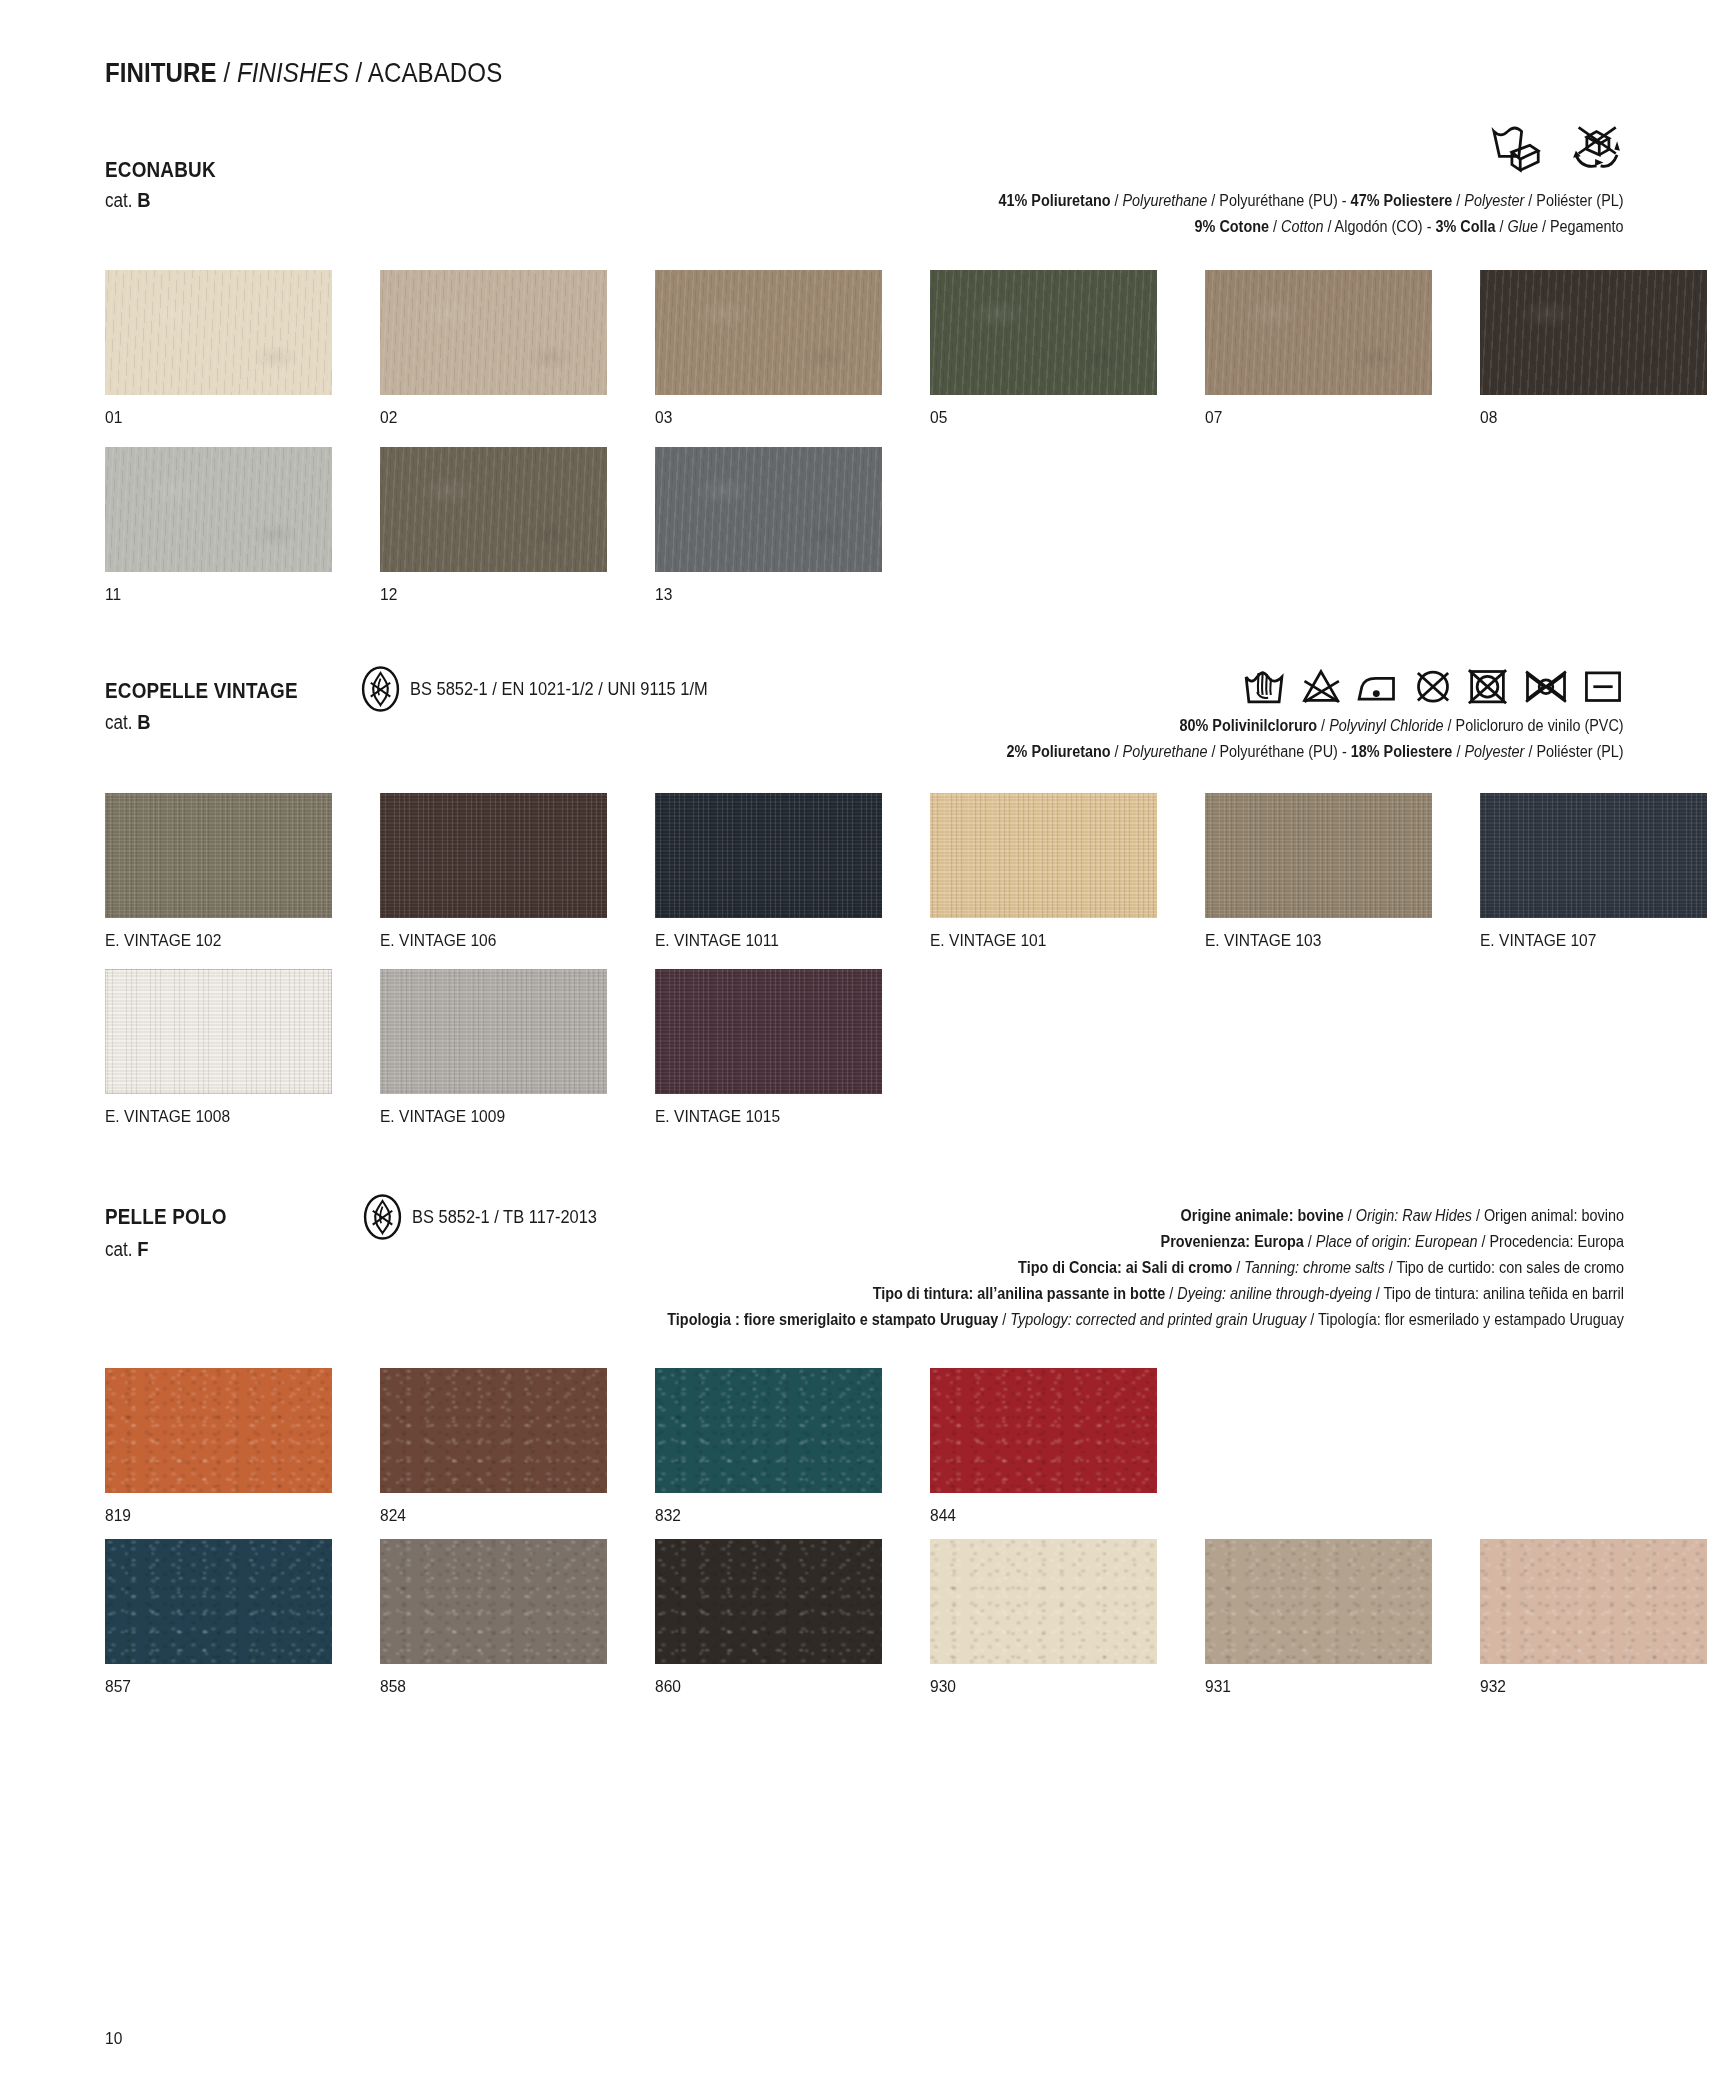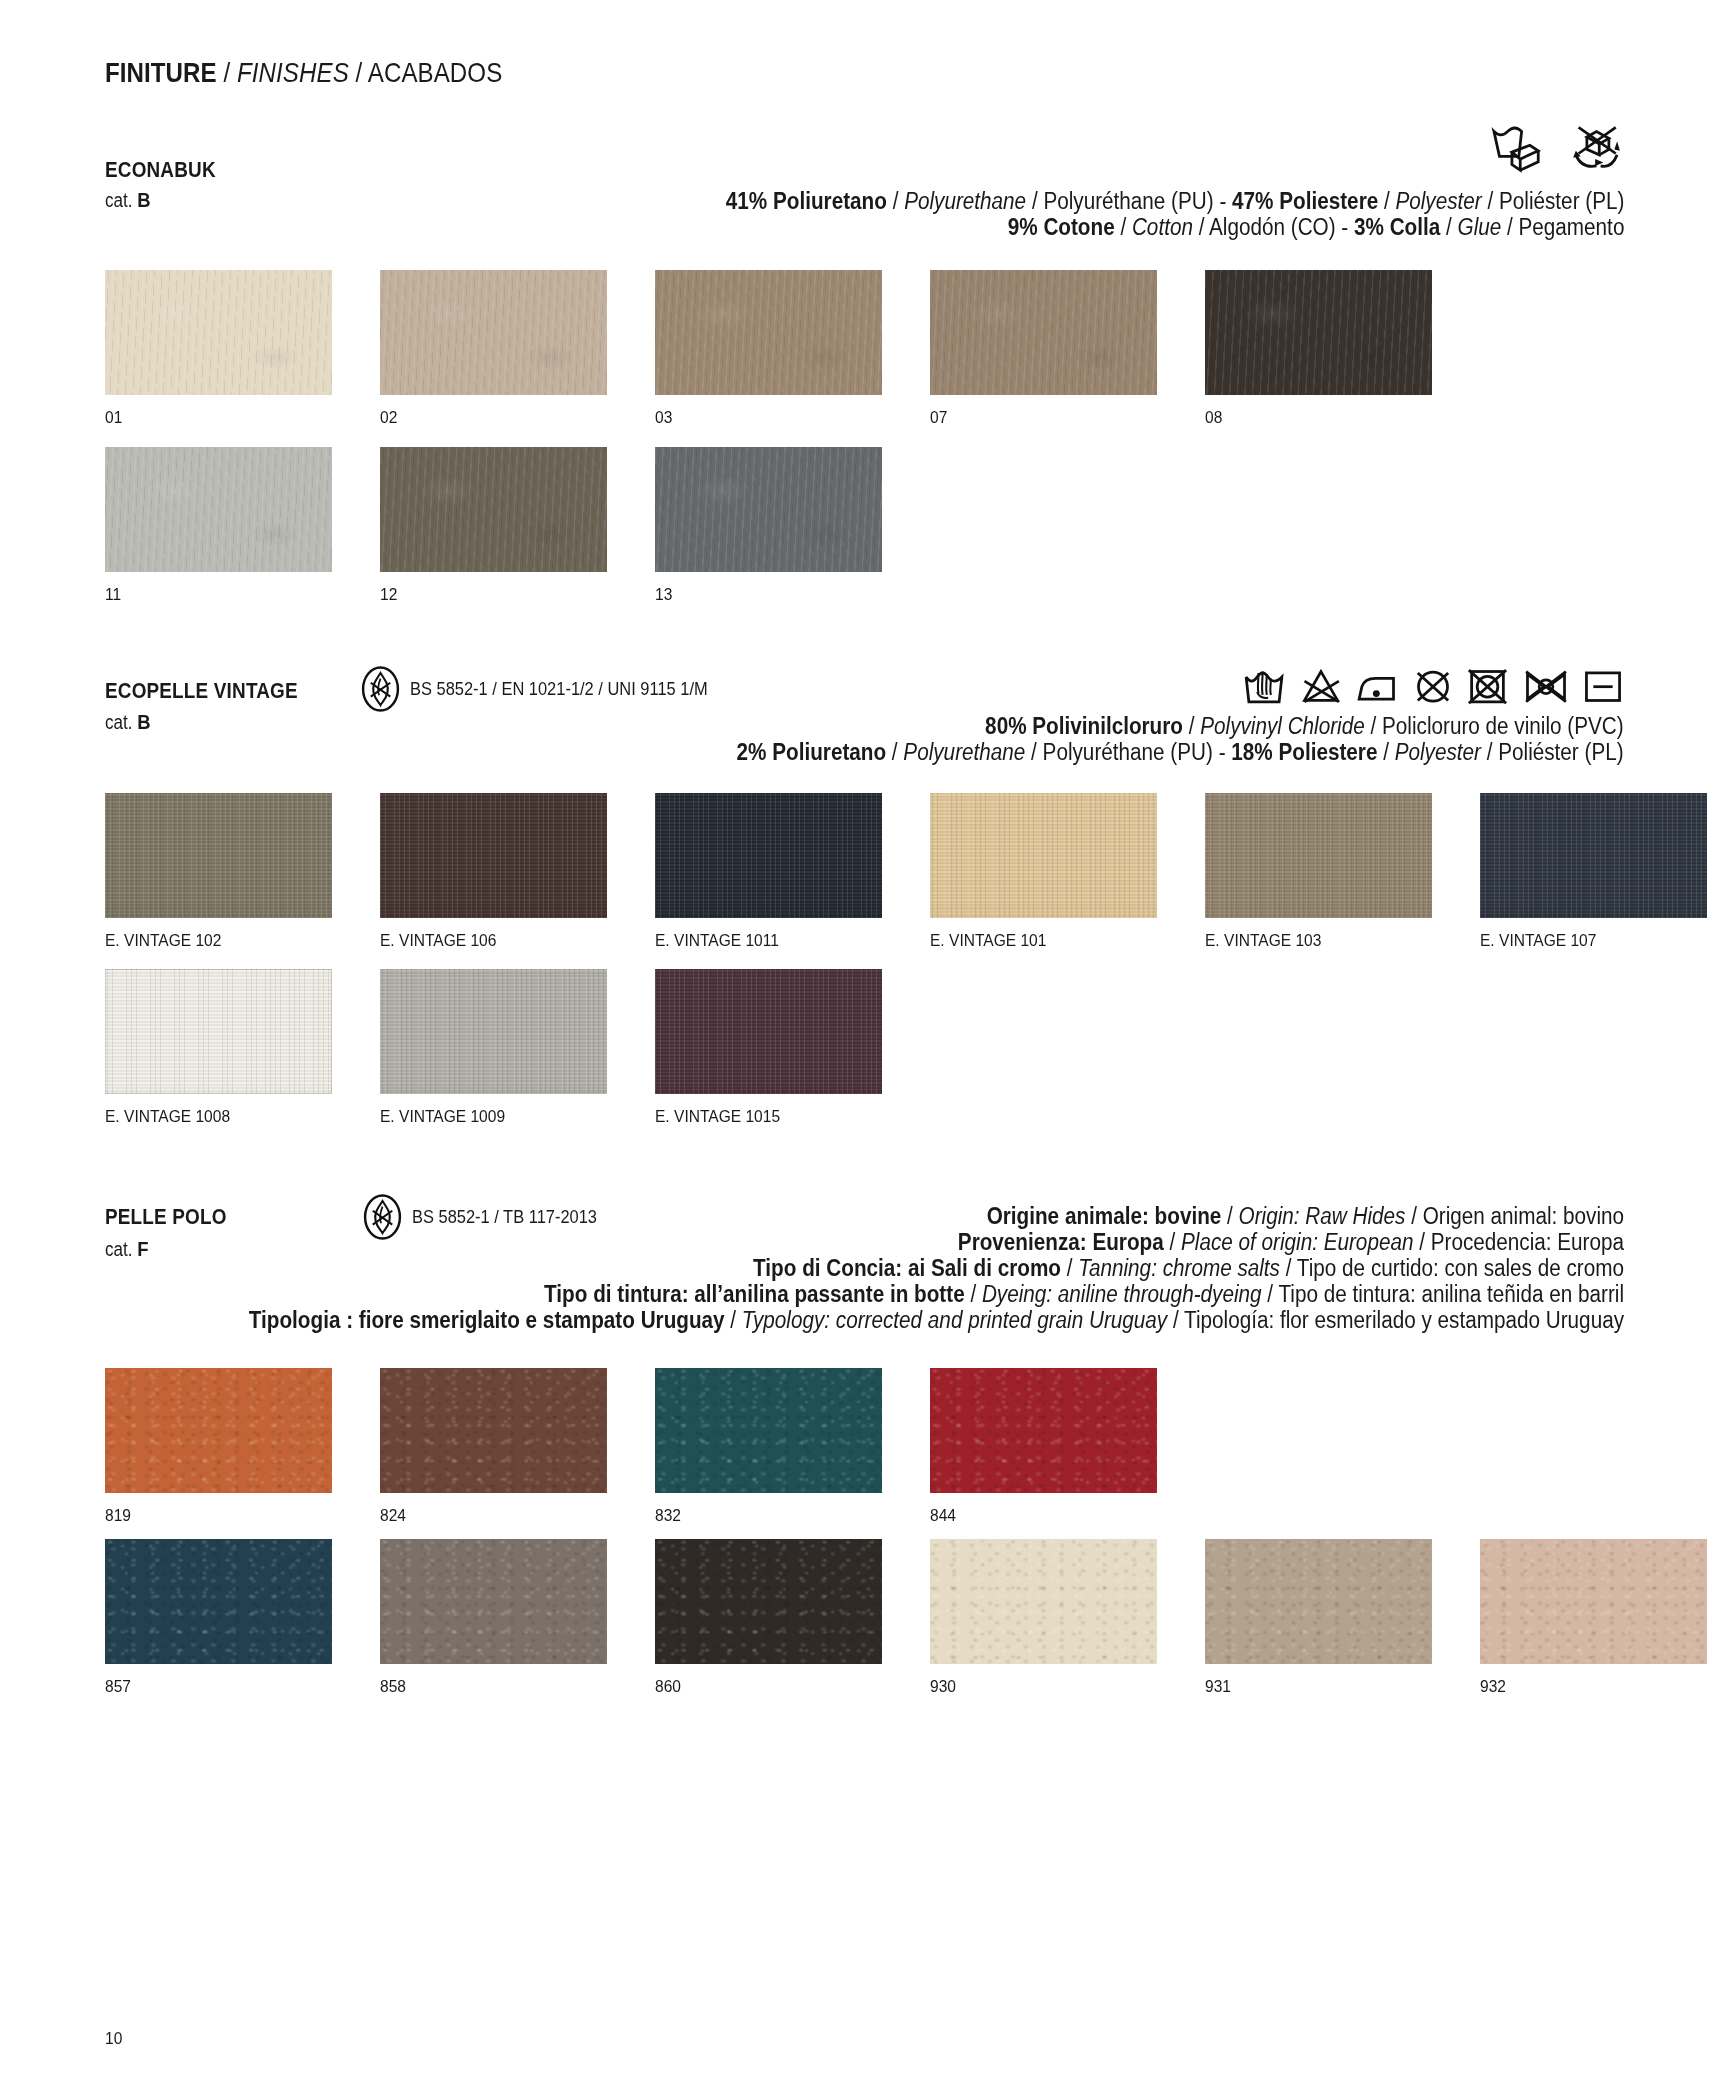--- a/index.html
+++ b/index.html
@@ -73,21 +73,21 @@
     transform: scaleX(0.88);
     transform-origin: left center;
     color: #1a1a1a;
   }
 
   
   .comp {
     position: absolute;
     right: 105px;
     text-align: right;
-    font-size: 23px;
+    font-size: 16px;
     line-height: 26px;
     white-space: nowrap;
   }
   .comp div { transform: scaleX(0.9); transform-origin: right center; }
   .comp b { font-weight: bold; }
   .comp i { font-style: italic; }
 
   
   .care-row {
     position: absolute;
@@ -222,20 +222,26 @@
           </div>
         <div class="swatch-label">02</div>
       </div>
       <div class="swatch-cell">
         <div class="swatch" style="background-color: rgb(156, 136, 113);">
             <div class="tex tex-soft" id="e2"></div>
           </div>
         <div class="swatch-label">03</div>
       </div>
       <div class="swatch-cell">
+        <div class="swatch" style="background-color: rgb(78, 85, 67);">
+            <div class="tex tex-soft" id="e3"></div>
+          </div>
+        <div class="swatch-label">05</div>
+      </div>
+      <div class="swatch-cell">
         <div class="swatch" style="background-color: rgb(151, 131, 110);">
             <div class="tex tex-soft" id="e4"></div>
           </div>
         <div class="swatch-label">07</div>
       </div>
       <div class="swatch-cell">
         <div class="swatch" style="background-color: rgb(58, 50, 44);">
             <div class="tex tex-soft" id="e5"></div>
           </div>
         <div class="swatch-label">08</div>

